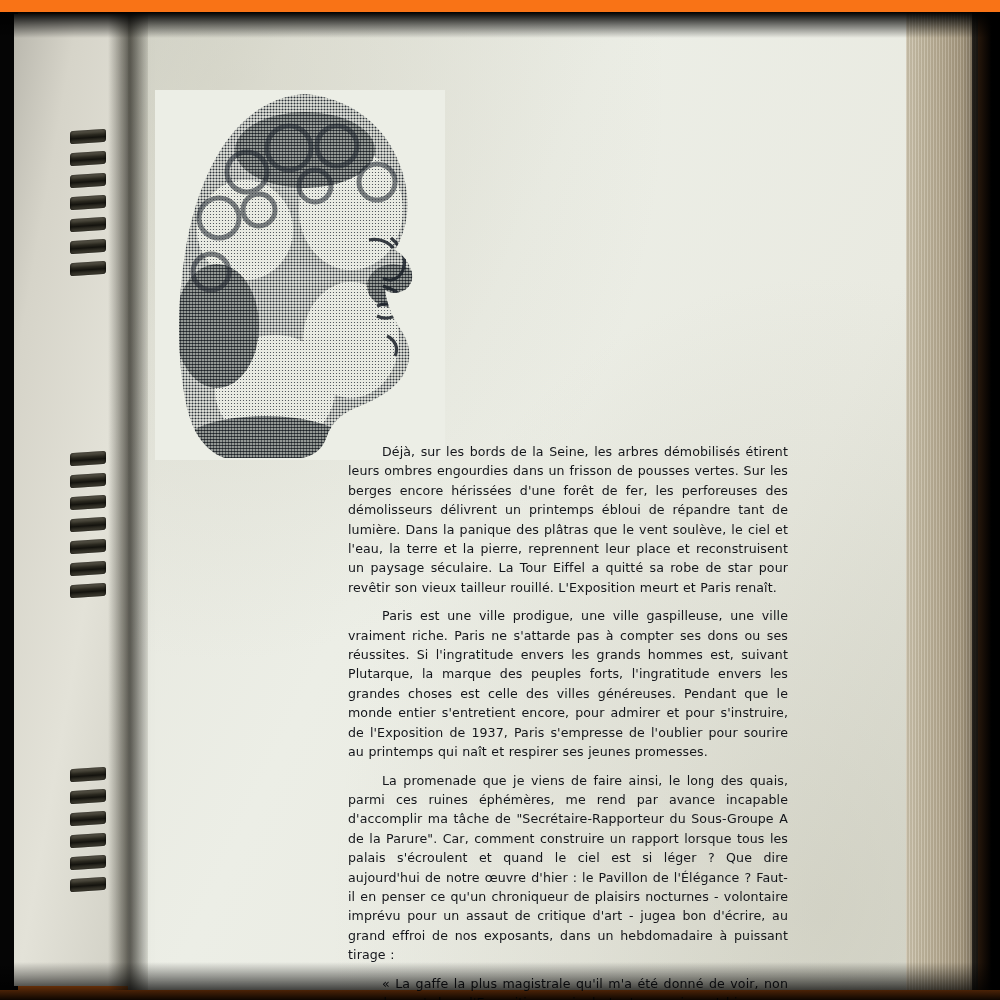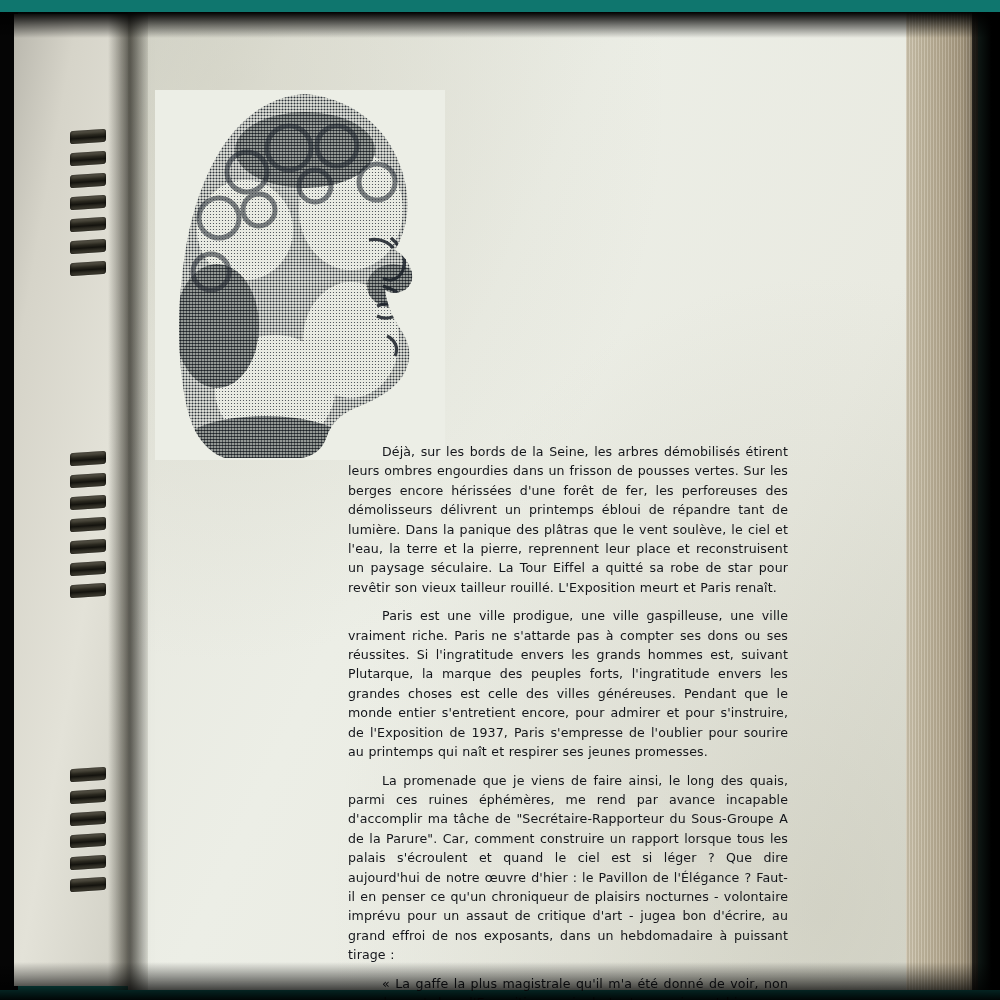--- a/index.html
+++ b/index.html
@@ -10,21 +10,21 @@
   body {
     width: 1000px;
     height: 1000px;
     overflow: hidden;
     font-family: "Liberation Sans", sans-serif;
   }
   #scene {
     position: relative;
     width: 1000px;
     height: 1000px;
-    background: #0f766e;
+    background: #f97316;
   }
 
   
   .book {
     position: absolute;
     left: 0px;
     top: 12px;
     width: 1000px;
     height: 978px;
   }

